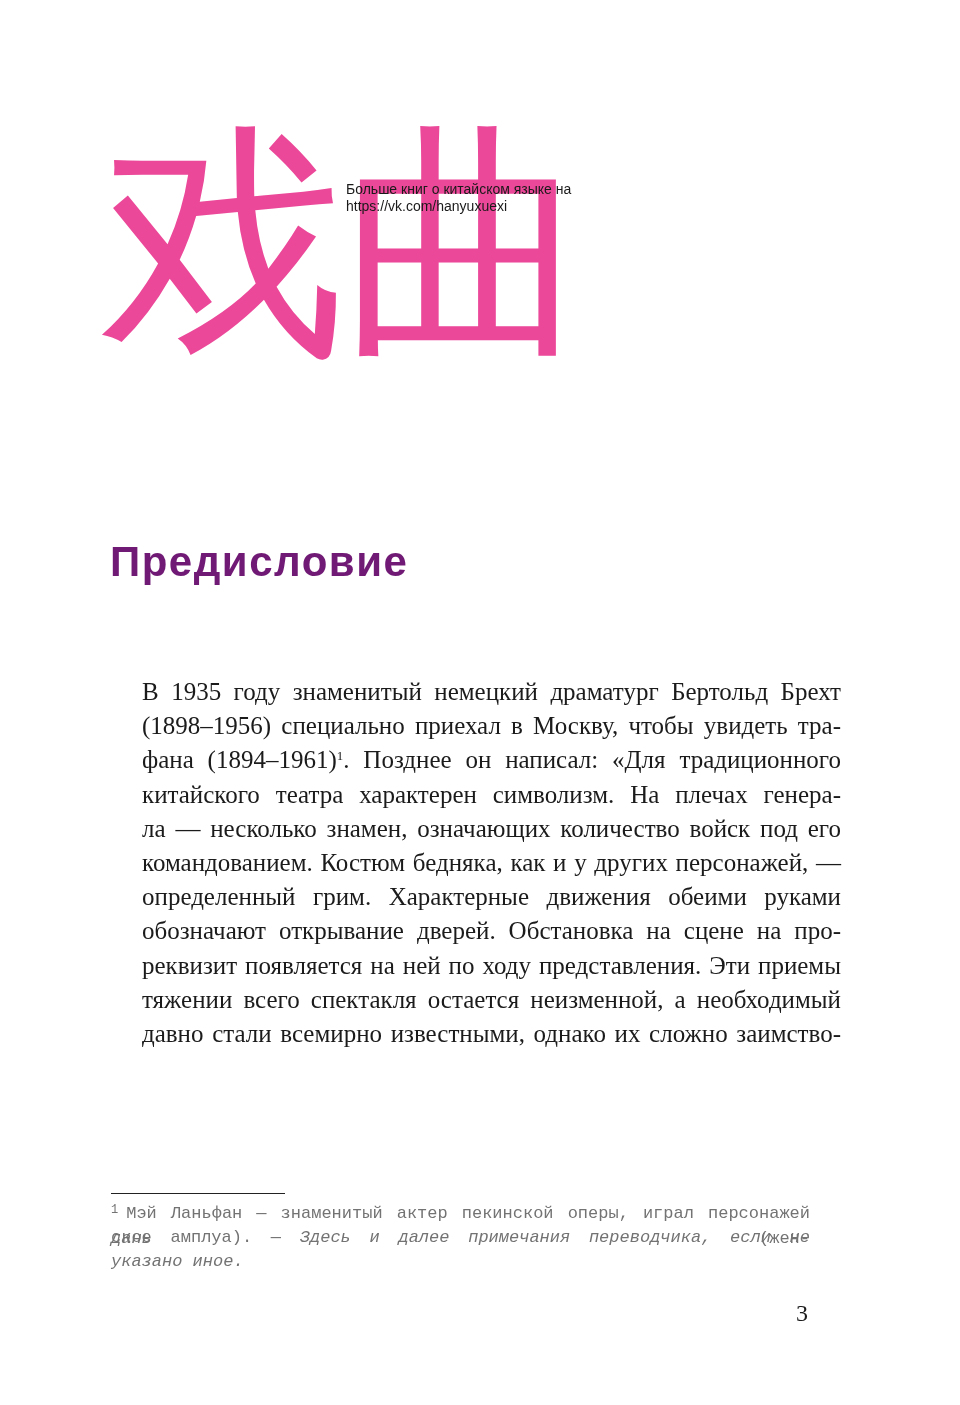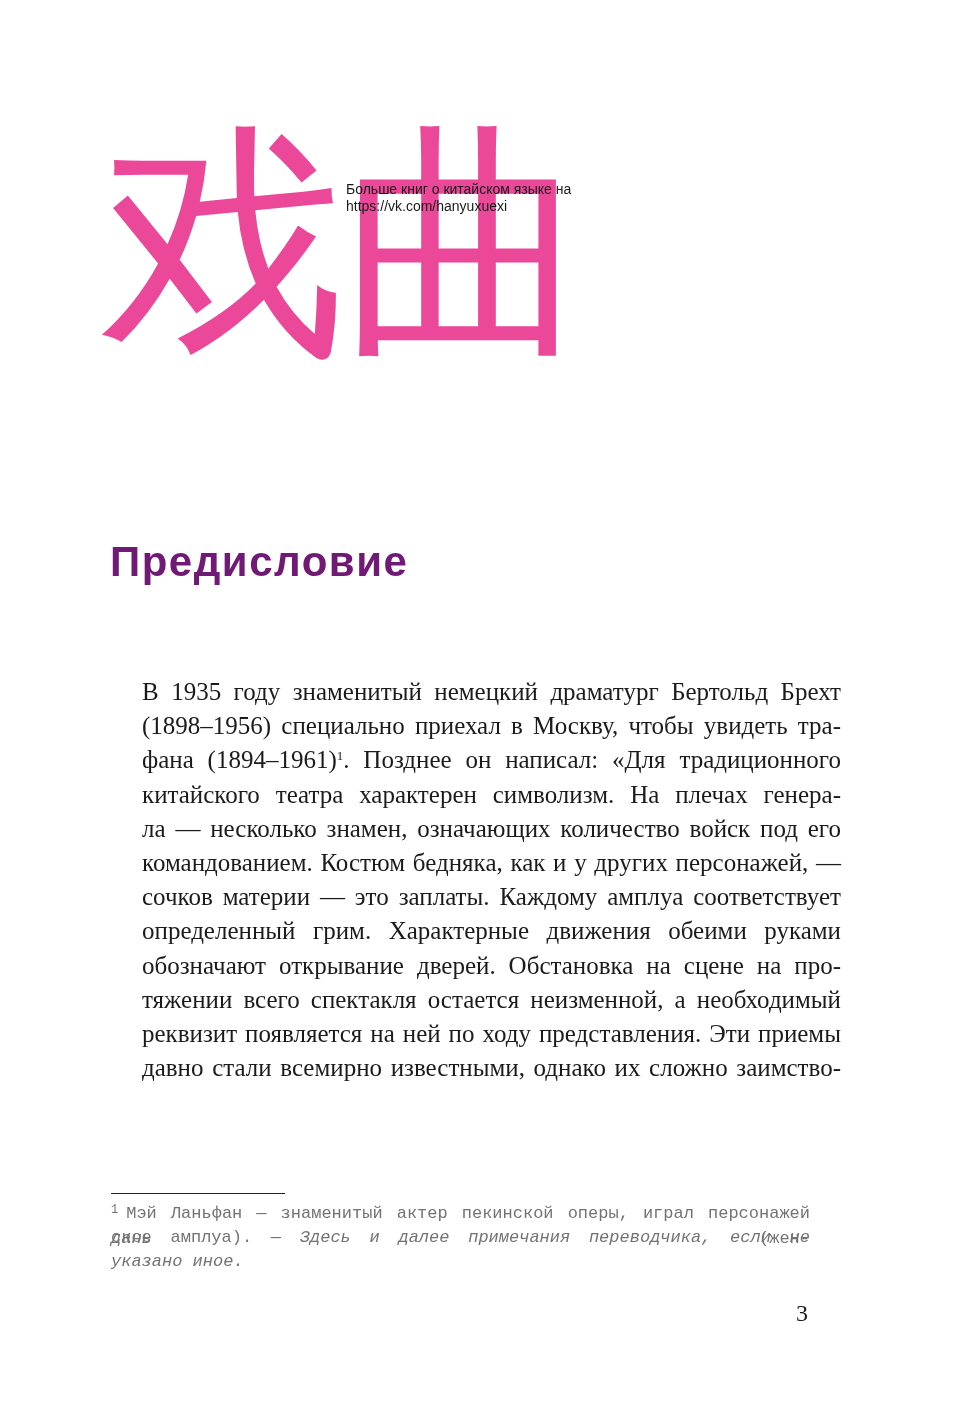--- a/index.html
+++ b/index.html
@@ -69,33 +69,30 @@
   <div class="line">
       <span class="txt">китайского театра характерен символизм. На плечах генера-</span>
     </div>
   <div class="line">
       <span class="txt">ла — несколько знамен, означающих количество войск под его</span>
     </div>
   <div class="line">
       <span class="txt">командованием. Костюм бедняка, как и у других персонажей, —</span>
     </div>
   <div class="line">
-      <span class="txt">сочков материи — это заплаты. Каждому амплуа соответствует</span>
-    </div>
-  <div class="line">
       <span class="txt">определенный грим. Характерные движения обеими руками</span>
     </div>
   <div class="line">
       <span class="txt">обозначают открывание дверей. Обстановка на сцене на про-</span>
     </div>
   <div class="line">
-      <span class="txt">тяжении всего спектакля остается неизменной, а необходимый</span>
+      <span class="txt">реквизит появляется на ней по ходу представления. Эти приемы</span>
     </div>
   <div class="line">
-      <span class="txt">реквизит появляется на ней по ходу представления. Эти приемы</span>
+      <span class="txt">тяжении всего спектакля остается неизменной, а необходимый</span>
     </div>
   <div class="line">
       <span class="txt">давно стали всемирно известными, однако их сложно заимство-</span>
     </div>
 </div>
 
 <div class="rule"></div>
 
 <div class="footnote">
   <div class="fn-line"><span class="fn-num">1</span><span>Мэй Ланьфан — знаменитый актер пекинской оперы, играл персонажей </span><em>дань</em><span> (жен-</span></div>

